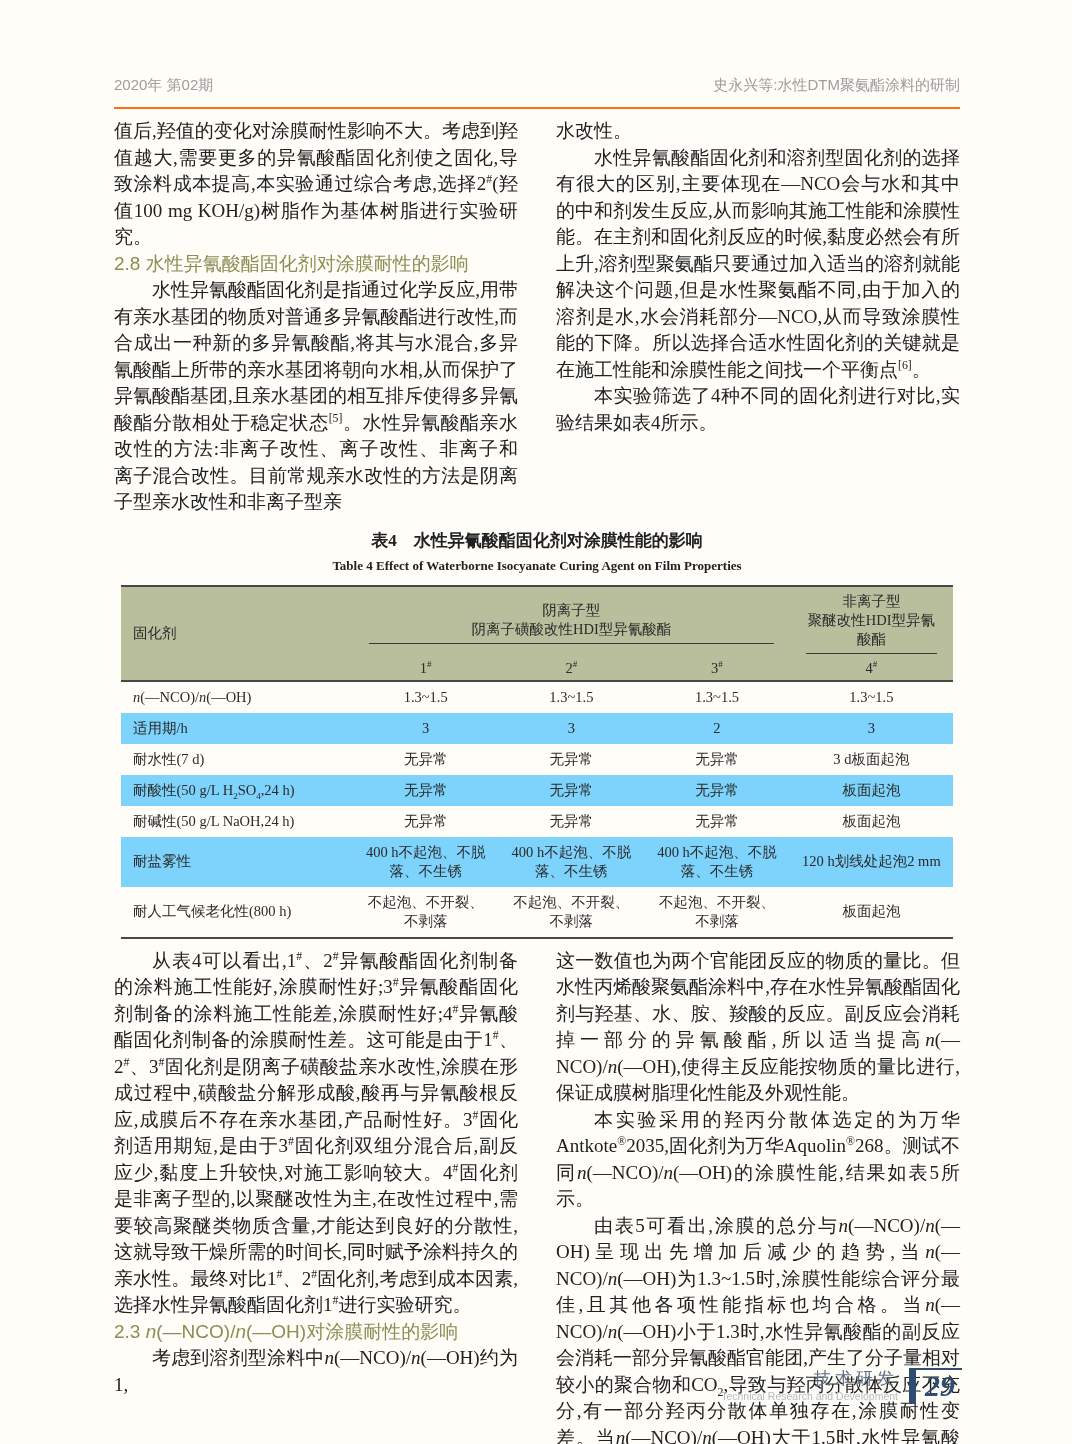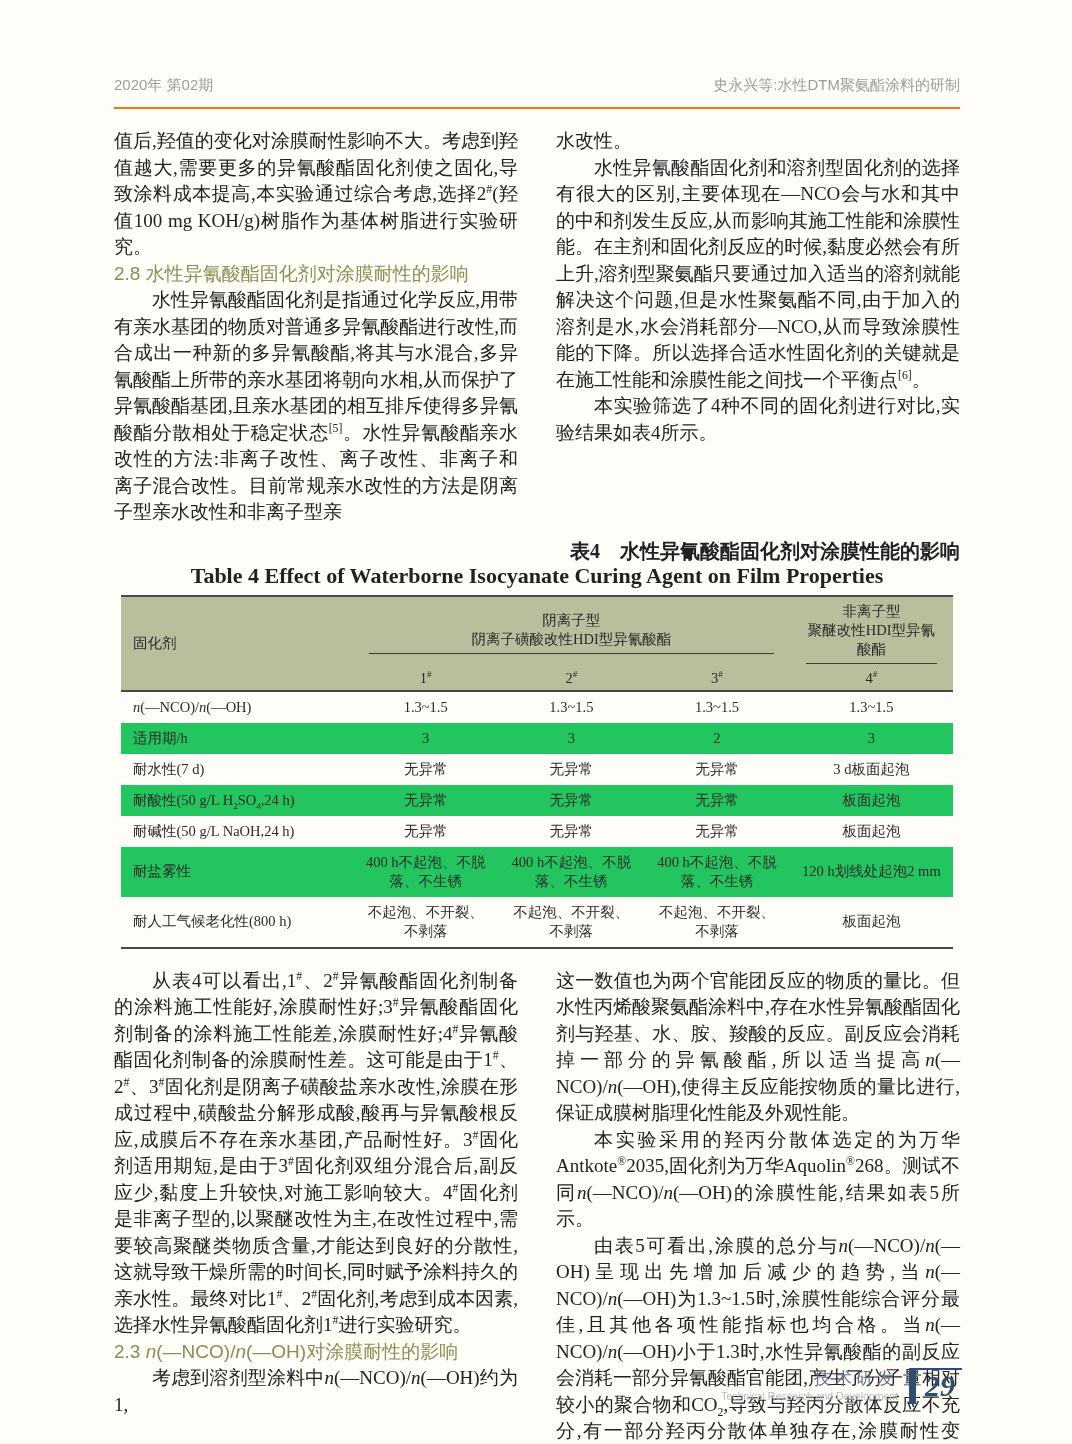--- a/index.html
+++ b/index.html
@@ -10,52 +10,52 @@
   }
   .page{position:absolute;inset:0;padding:76px 112px 0 114px;box-sizing:border-box;}
   
   .hdr{
     display:flex;justify-content:space-between;align-items:flex-start;
     font-family:"Liberation Sans","DejaVu Sans",sans-serif;
     font-size:15px;color:#9c9c9c;
     padding-bottom:12px;border-bottom:2px solid #f97316;
   }
   
-  .cols{display:flex;gap:38px;margin-top:19px;justify-content:center;}
+  .cols{display:flex;gap:38px;margin-top:9px;justify-content:center;}
   .col{width:411px;font-size:19px;line-height:26.5px;text-align:justify;}
   .col p{margin:0;}
   p.ind{text-indent:2em;}
   p.cont{text-indent:0;}
   p.heading{
     color:#8b8d52;
     font-family:"Liberation Sans","DejaVu Sans",sans-serif;
   }
   sup{font-size:62%;line-height:0;}
   sub{font-size:62%;line-height:0;}
   
   .tblwrap{margin-top:14px;}
-  .tbl-title-zh{text-align:right;font-weight:bold;font-size:20px;line-height:22px;}
-  .tbl-title-en{text-align:center;font-weight:bold;font-size:22px;line-height:22px;margin-top:3px;}
+  .tbl-title-zh{text-align:center;font-weight:bold;font-size:17px;line-height:22px;}
+  .tbl-title-en{text-align:center;font-weight:bold;font-size:13px;line-height:22px;margin-top:3px;}
   table.props{
     width:832px;margin:8px auto 0;border-collapse:collapse;
     font-size:14.5px;color:#2a2a2a;
     border-top:2px solid #474747;border-bottom:2px solid #474747;
   }
   table.props thead th, table.props thead td{
     background:#b9bf9d;font-weight:normal;padding:3px 2px;
   }
   table.props thead{border-bottom:2px solid #474747;}
   th.corner{text-align:left;padding-left:12px !important;font-weight:normal;width:222px;}
   .grp-in{border-bottom:1px solid #3a3a3a;margin:2px 14px 0;padding-bottom:4px;line-height:19px;}
   tr.subrow td{text-align:center;padding:2px 2px 5px;}
   table.props tbody th{
     font-weight:normal;text-align:left;padding:6px 4px 6px 12px;line-height:19px;
   }
   table.props tbody td{text-align:center;padding:6px 8px;line-height:19px;}
-  table.props tbody tr.shade{background:#22c55e;}
+  table.props tbody tr.shade{background:#7dd3fc;}
   
   .footer{position:absolute;right:110px;bottom:40px;display:flex;align-items:center;}
   .f-text{text-align:right;margin-right:11px;}
   .f-zh{
     font-family:"Liberation Sans","DejaVu Sans",sans-serif;
     font-size:17px;color:#5d6e86;letter-spacing:4px;line-height:19px;
   }
   .f-en{
     font-family:"Liberation Sans","DejaVu Sans",sans-serif;
     font-size:10.5px;color:#b9bcbf;line-height:13px;margin-top:2px;

